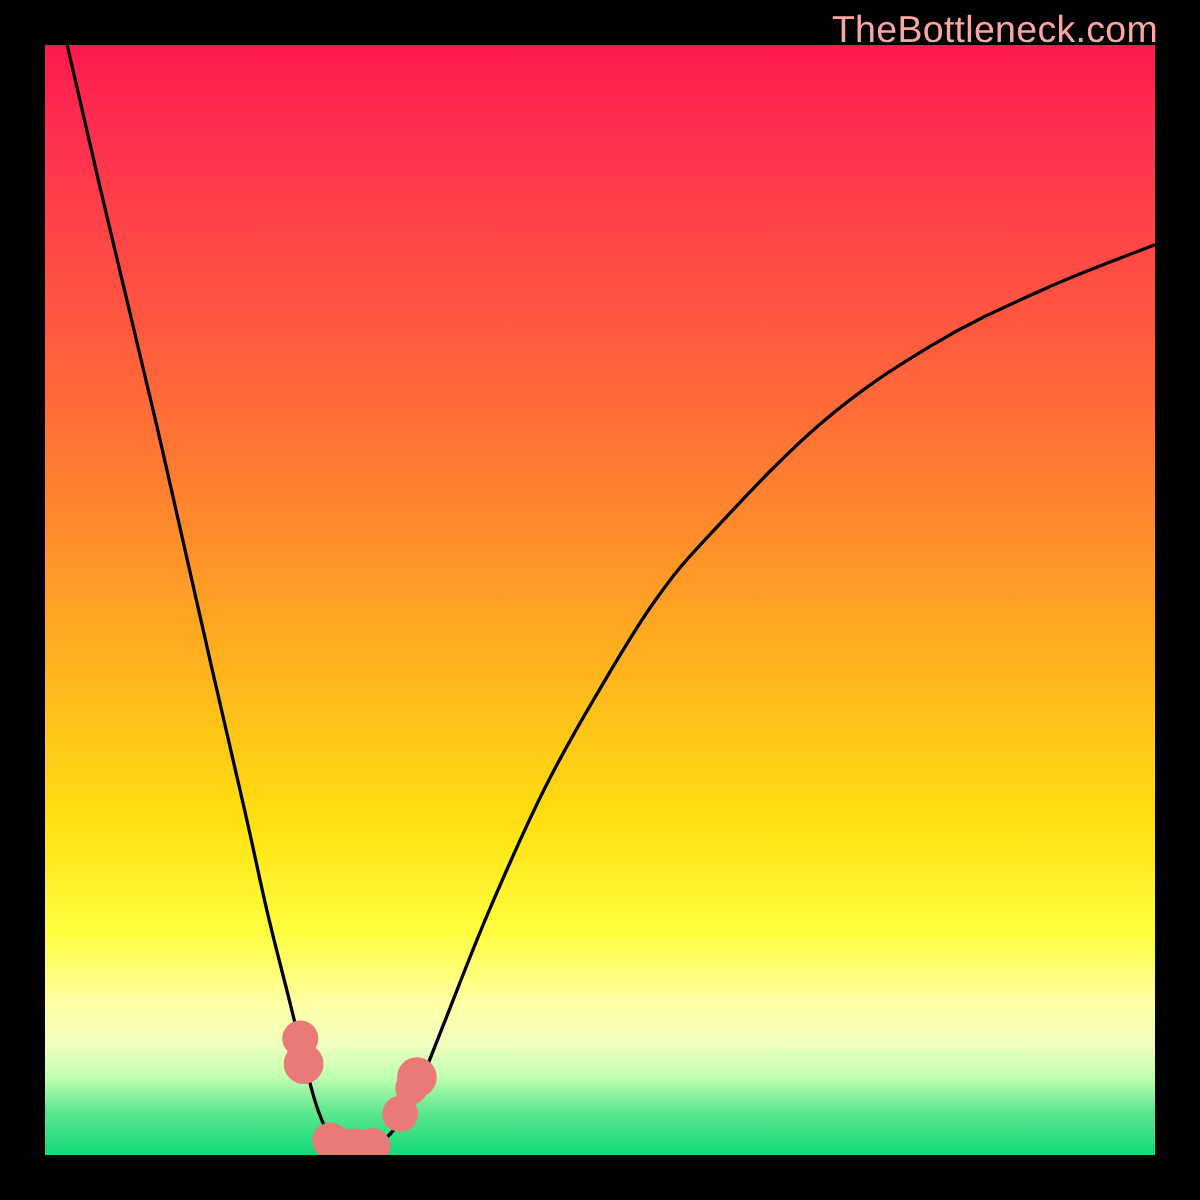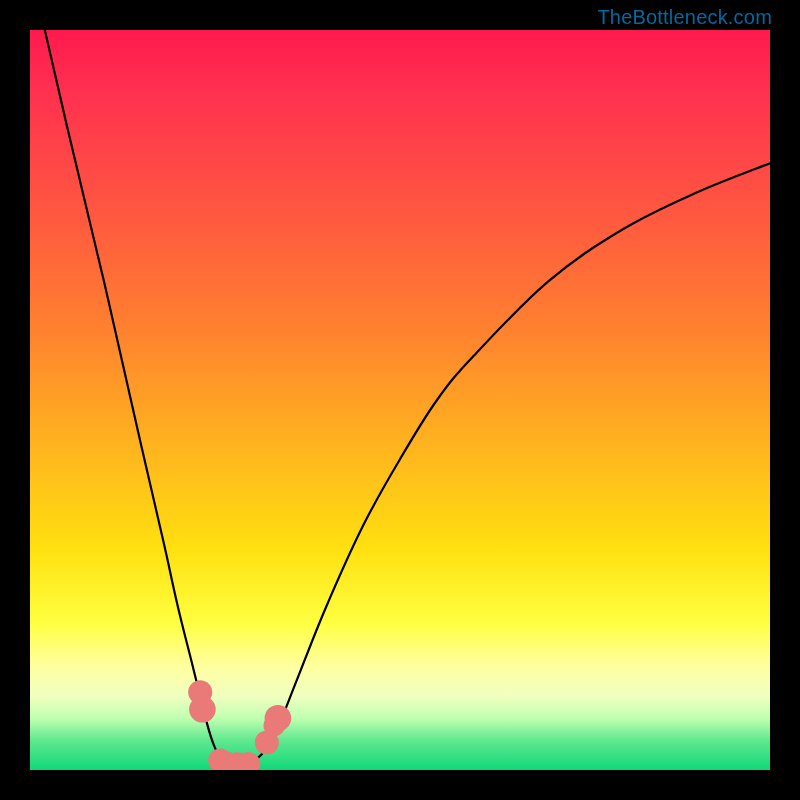--- a/index.html
+++ b/index.html
@@ -25,22 +25,22 @@
       #c0ffb0 93%,
       #60e890 96%,
       #10d878 100%
     );
   }
   
   .watermark {
     position: absolute;
     top: 6px;
     right: 28px;
-    color: #0369a1;
-    font-size: 20px;
+    color: #fca5a5;
+    font-size: 25px;
     font-weight: 500;
     letter-spacing: 0.2px;
   }
   
   svg.curves {
     position: absolute;
     left: 0; top: 0;
     width: 740px; height: 740px;
   }
   

